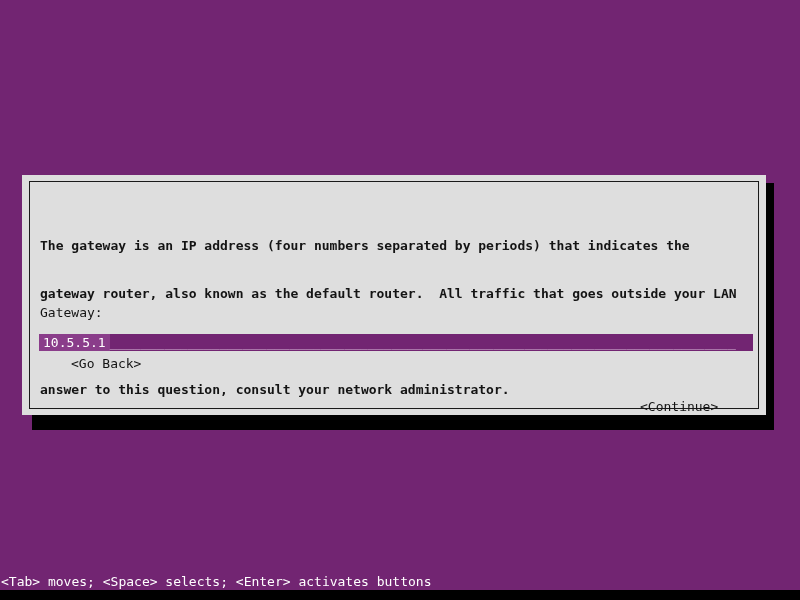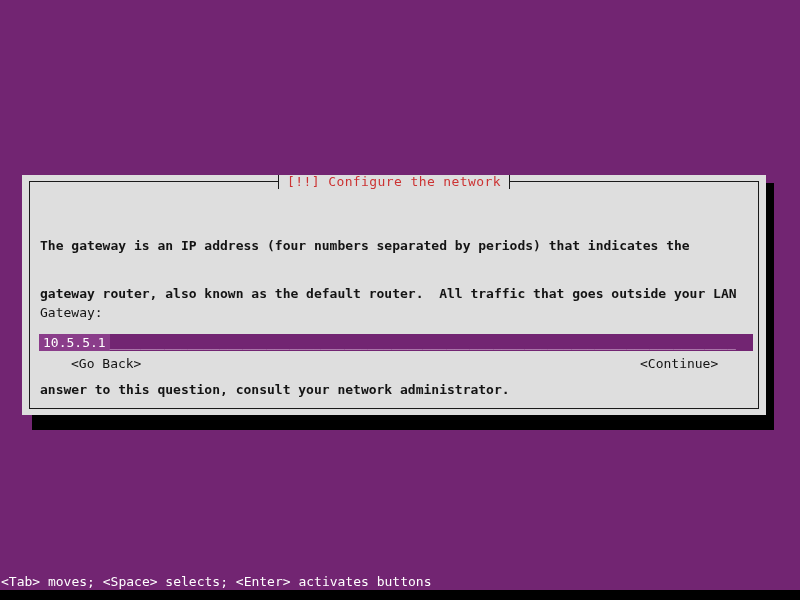--- a/index.html
+++ b/index.html
@@ -153,21 +153,21 @@
     font-size: 13px;
     line-height: 16px;
     white-space: pre;
     background: transparent;
     border: 0;
     padding: 0;
     font-family: inherit;
     cursor: default;
   }
   .btn-back    { left: 71px; }
-  .btn-continue{ left: 640px; }
+  .btn-continue{ left: 640px; margin-top: 43px; }
 
   
   .statusbar {
     position: absolute;
     left: 0;
     bottom: 10px;
     width: 720px;
     height: 17px;
     color: #ffffff;
     font-size: 13px;
@@ -189,25 +189,20 @@
 <body>
 
 <div id="screen">
 
   <div class="dialog-shadow"></div>
 
   <div class="dialog"></div>
 
   <div class="dialog-inner"></div>
 
-  <div class="title-wrap">
-    <div class="title-box">
-      <span class="title-text">[!!] Configure the network</span>
-    </div>
-  </div>
 
   <div class="body-text">
     <div>The gateway is an IP address (four numbers separated by periods) that indicates the</div>
     <div>gateway router, also known as the default router.  All traffic that goes outside your LAN</div>
     <div>(for instance, to the Internet) is sent through this router.  In rare circumstances, you</div>
     <div>answer to this question, consult your network administrator.</div>
   </div>
 
   <div class="field-label">Gateway:</div>
 

